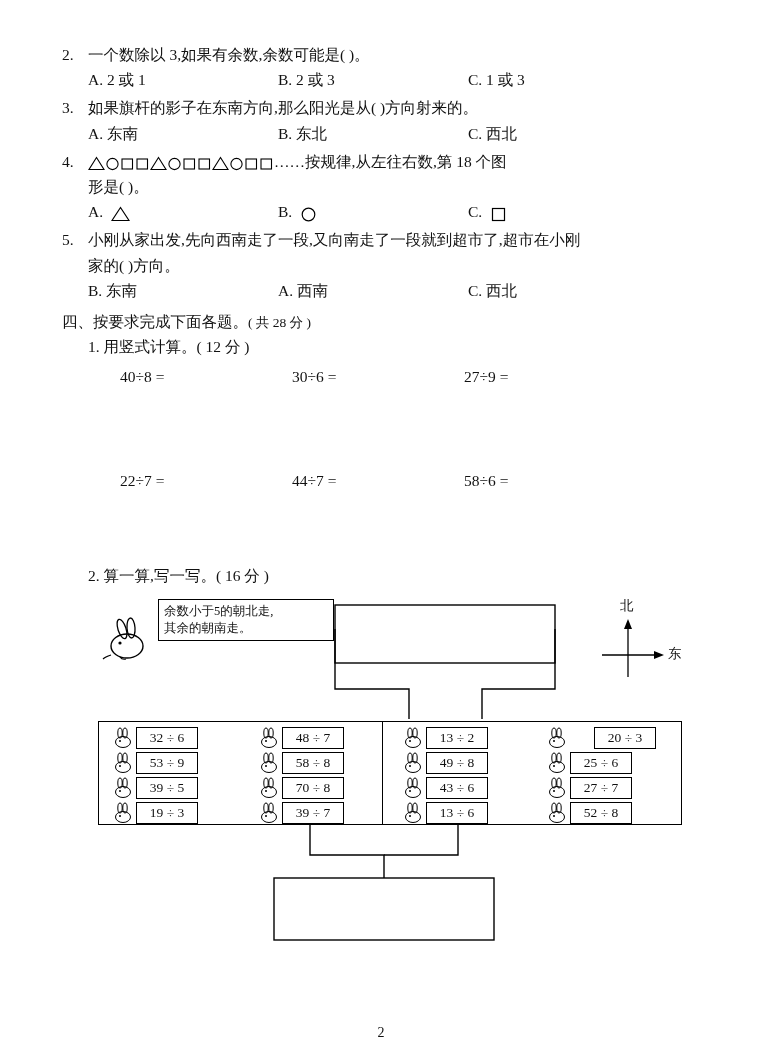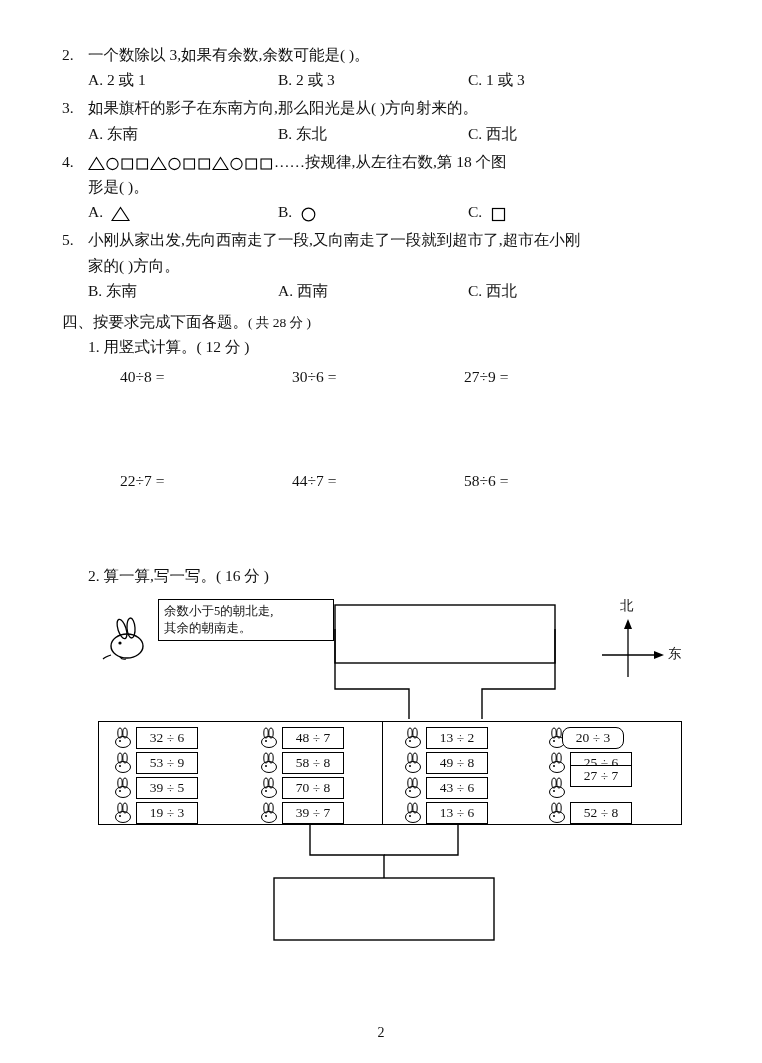--- a/index.html
+++ b/index.html
@@ -381,35 +381,35 @@
           <circle cx="8" cy="14" r="1" fill="#000"></circle>
         </svg>
       <div class="eqbox" style="left:364px;top:209px;">13 ÷ 6</div>
 
       <svg class="bunny" viewBox="0 0 22 22" style="left:484px;top:134px;">
           <ellipse cx="8" cy="6" rx="2.2" ry="5" fill="none" stroke="#000" stroke-width="1"></ellipse>
           <ellipse cx="13" cy="6" rx="2.2" ry="5" fill="none" stroke="#000" stroke-width="1"></ellipse>
           <ellipse cx="11" cy="15" rx="7.5" ry="5.5" fill="none" stroke="#000" stroke-width="1"></ellipse>
           <circle cx="8" cy="14" r="1" fill="#000"></circle>
         </svg>
-      <div class="eqbox" style="left:500px;top:134px;border-radius:8px;">20 ÷ 3</div>
+      <div class="eqbox" style="left:532px;top:134px;">20 ÷ 3</div>
       <svg class="bunny" viewBox="0 0 22 22" style="left:484px;top:159px;">
           <ellipse cx="8" cy="6" rx="2.2" ry="5" fill="none" stroke="#000" stroke-width="1"></ellipse>
           <ellipse cx="13" cy="6" rx="2.2" ry="5" fill="none" stroke="#000" stroke-width="1"></ellipse>
           <ellipse cx="11" cy="15" rx="7.5" ry="5.5" fill="none" stroke="#000" stroke-width="1"></ellipse>
           <circle cx="8" cy="14" r="1" fill="#000"></circle>
         </svg>
       <div class="eqbox" style="left:508px;top:159px;">25 ÷ 6</div>
       <svg class="bunny" viewBox="0 0 22 22" style="left:484px;top:184px;">
           <ellipse cx="8" cy="6" rx="2.2" ry="5" fill="none" stroke="#000" stroke-width="1"></ellipse>
           <ellipse cx="13" cy="6" rx="2.2" ry="5" fill="none" stroke="#000" stroke-width="1"></ellipse>
           <ellipse cx="11" cy="15" rx="7.5" ry="5.5" fill="none" stroke="#000" stroke-width="1"></ellipse>
           <circle cx="8" cy="14" r="1" fill="#000"></circle>
         </svg>
-      <div class="eqbox" style="left:508px;top:172px;">27 ÷ 7</div>
+      <div class="eqbox" style="left:508px;top:184px;">27 ÷ 7</div>
       <svg class="bunny" viewBox="0 0 22 22" style="left:484px;top:209px;">
           <ellipse cx="8" cy="6" rx="2.2" ry="5" fill="none" stroke="#000" stroke-width="1"></ellipse>
           <ellipse cx="13" cy="6" rx="2.2" ry="5" fill="none" stroke="#000" stroke-width="1"></ellipse>
           <ellipse cx="11" cy="15" rx="7.5" ry="5.5" fill="none" stroke="#000" stroke-width="1"></ellipse>
           <circle cx="8" cy="14" r="1" fill="#000"></circle>
         </svg>
       <div class="eqbox" style="left:508px;top:209px;">52 ÷ 8</div>
     </div>
   </div>
 

